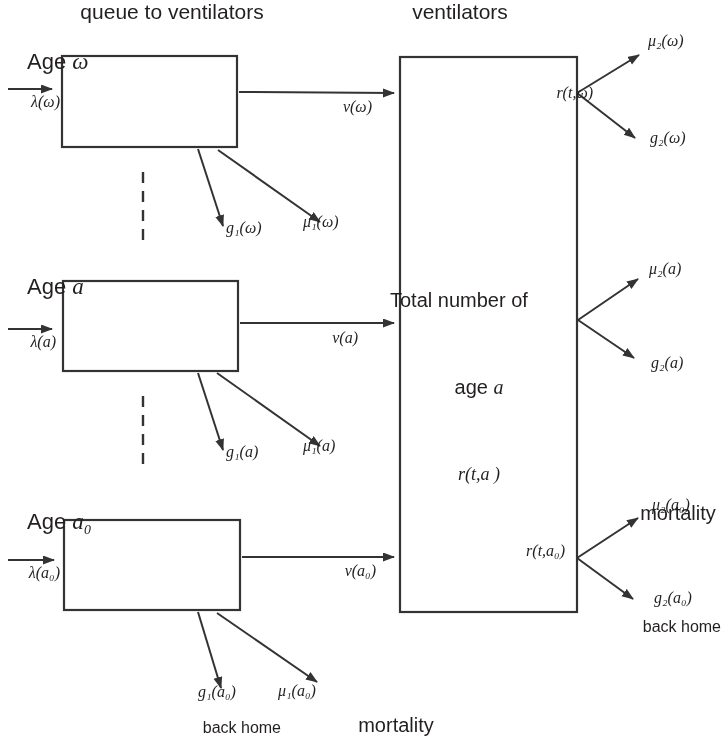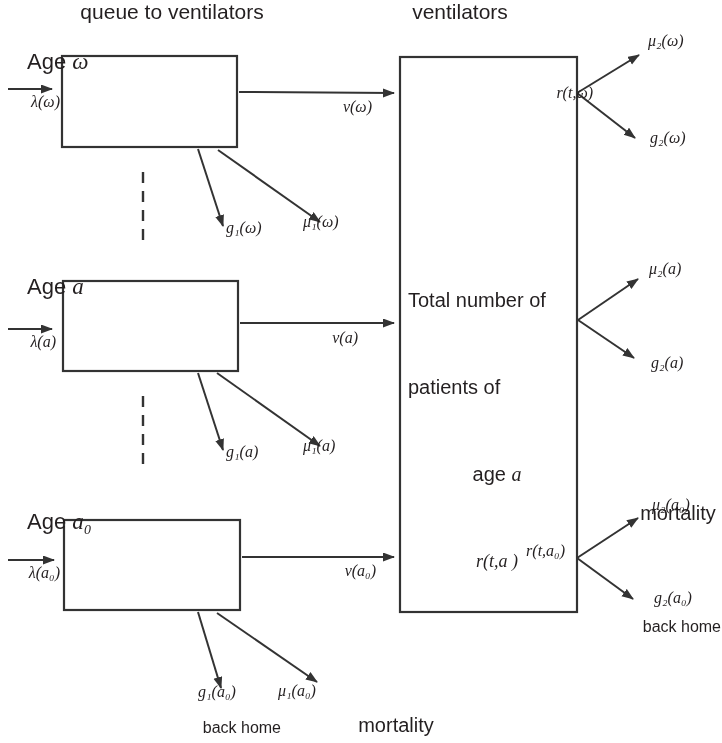--- a/index.html
+++ b/index.html
@@ -102,23 +102,22 @@
 
   <div class="lbl age" style="left:27px;top:488px;"><span>Age </span><span class="avar">a₀</span></div>
   <div class="lbl math ctr" style="left:0px;top:564px;width:60px;">λ(a₀)</div>
   <div class="lbl math ctr" style="left:300px;top:562px;width:76px;">ν(a₀)</div>
   <div class="lbl math" style="left:198px;top:683px;">g₁(a₀)</div>
   <div class="lbl math" style="left:278px;top:682px;">μ₁(a₀)</div>
   <div class="lbl math ctr" style="left:388px;top:542px;width:177px;">r(t,a₀)</div>
   <div class="lbl math" style="left:652px;top:496px;">μ₂(a₀)</div>
   <div class="lbl math" style="left:654px;top:589px;">g₂(a₀)</div>
 
-  <div class="lbl venttext" style="left:401px;top:228px;width:192px;">
+  <div class="lbl venttext" style="left:383px;top:228px;width:192px;">
     <div class="left">Total number of</div>
-    <div class="left">patients of</div>
     <div class="cent"><span>age </span><span class="math" style="font-size:20px;">a</span></div>
     <div class="cent math" style="font-size:18px;">r(t,a )</div>
   </div>
 
   <div class="lbl note" style="left:350px;top:660px;width:92px;">
     <div>mortality</div>
     
   </div>
   <div class="lbl sans ctr" style="left:163px;top:719px;width:118px;">back home</div>
   <div class="lbl note" style="left:633px;top:448px;width:90px;">

